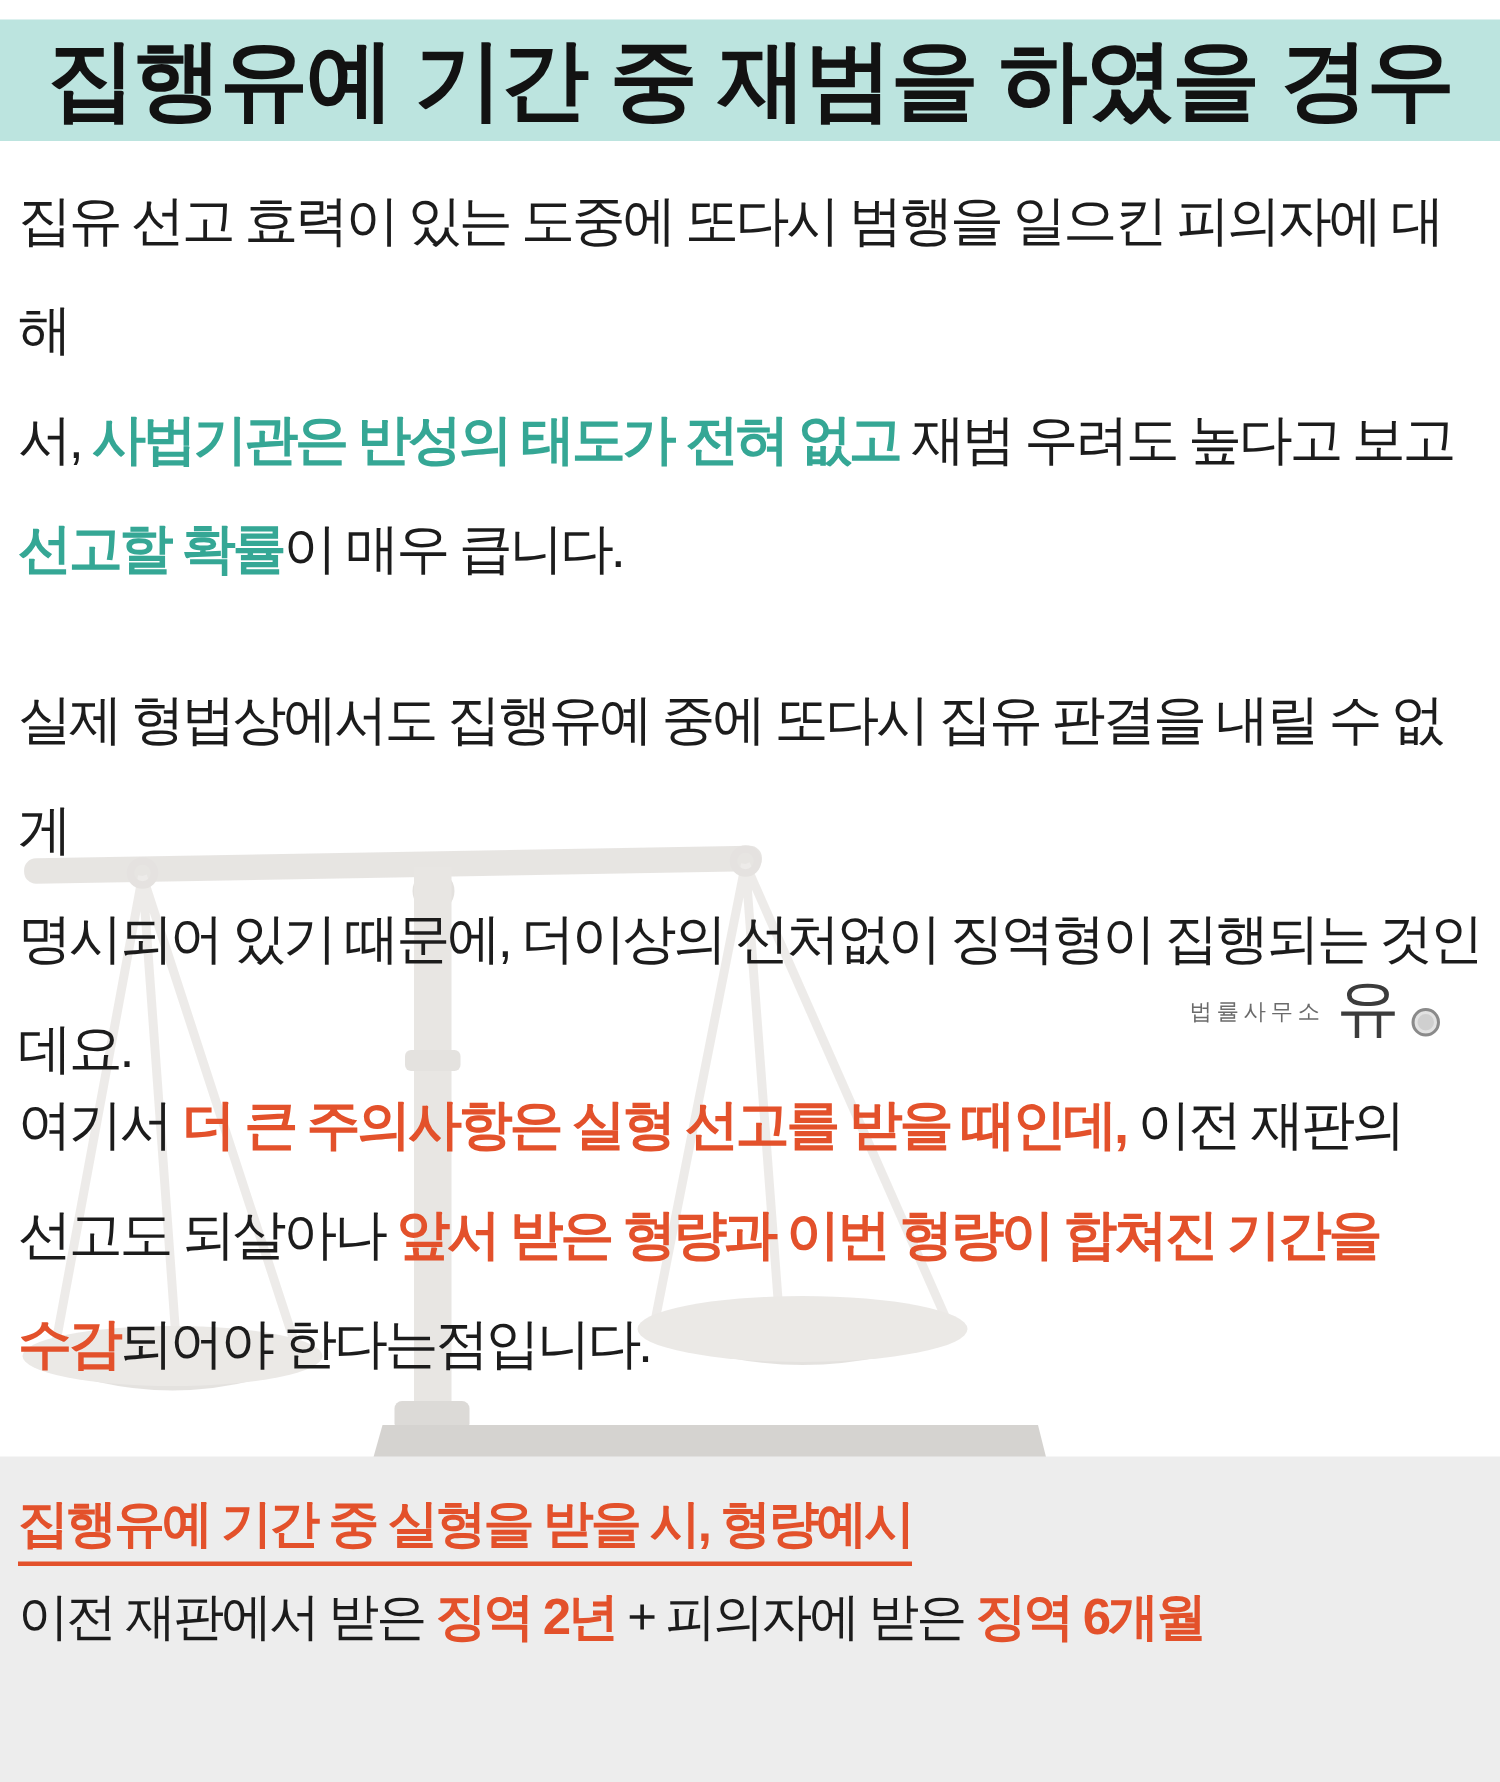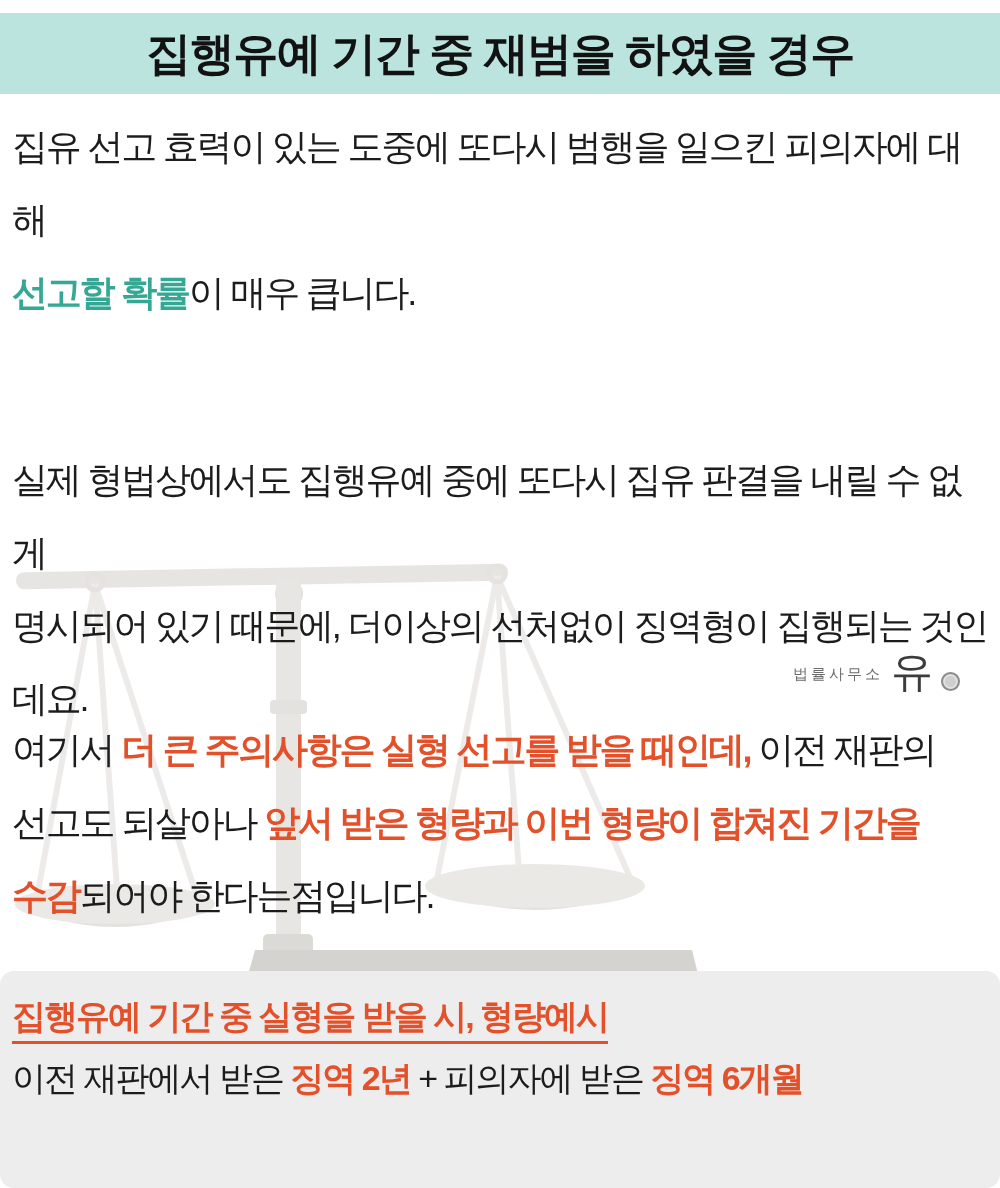--- a/index.html
+++ b/index.html
@@ -7,21 +7,21 @@
     position:relative; width:1000px; height:1188px; background:#fff;
     overflow:hidden; font-family:"Liberation Sans","DejaVu Sans",sans-serif;
   }
   
   .header{
     position:absolute; top:13px; left:0; right:0; height:81px;
     background:var(--header_bg); display:flex; align-items:center; justify-content:center;
     z-index:2;
   }
   .header h1{
-    margin:0; font-size:45px; font-weight:800; letter-spacing:-1.5px;
+    margin:0; font-size:59px; font-weight:800; letter-spacing:-1.5px;
     color:var(--title_text);
   }
   
   .watermark{
     position:absolute; left:0; top:552px; width:700px; height:430px;
     opacity:.30; z-index:0; pointer-events:none;
   }
   
   .para{
     position:absolute; left:12px; right:12px; z-index:2;
@@ -50,21 +50,21 @@
   }
   .logo-seal{
     width:15px; height:15px; border-radius:50%;
     border:2px solid #8a8a8a; background:#cfcfcf;
     display:inline-block; margin-bottom:2px;
     box-shadow:inset 0 0 0 2px #e2e2e2;
   }
   
   .panel{
     position:absolute; left:0; right:0; top:971px; height:217px;
-    background:var(--panel_bg); z-index:3;border-radius:14px;
+    background:var(--panel_bg); z-index:3;
   }
   .panel-lines{
     position:absolute; top:14px; left:12px; right:12px;
     font-size:34px; line-height:62px; letter-spacing:-2px;
   }
   .panel-lines .line{height:62px;}
 </style>
 </head>
 <body>
 
@@ -94,20 +94,21 @@
     <rect x="263" y="382" width="50" height="20" rx="5" fill="#8d867e"></rect>
     <path d="M255 398 L692 398 L700 430 L246 430 Z" fill="#766f67"></path>
   </svg>
 
   <header class="header">
     <h1>집행유예 기간 중 재범을 하였을 경우</h1>
   </header>
 
   <div class="para p1">
       <div class="line"><span class="seg seg-plain">집유 선고 효력이 있는 도중에 또다시 범행을 일으킨 피의자에 대해</span></div>
+      <div class="line"><span class="seg seg-plain">서, </span><span class="seg seg-teal">사법기관은 반성의 태도가 전혀 없고</span><span class="seg seg-plain"> 재범 우려도 높다고 보고</span></div>
       <div class="line"><span class="seg seg-teal">선고할 확률</span><span class="seg seg-plain">이 매우 큽니다.</span></div>
     </div>
   <div class="para p2">
       <div class="line"><span class="seg seg-plain">실제 형법상에서도 집행유예 중에 또다시 집유 판결을 내릴 수 없게</span></div>
       <div class="line"><span class="seg seg-plain">명시되어 있기 때문에, 더이상의 선처없이 징역형이 집행되는 것인</span></div>
       <div class="line"><span class="seg seg-plain">데요.</span></div>
     </div>
   <div class="para p3">
       <div class="line"><span class="seg seg-plain">여기서 </span><span class="seg seg-orange">더 큰 주의사항은 실형 선고를 받을 때인데,</span><span class="seg seg-plain"> 이전 재판의</span></div>
       <div class="line"><span class="seg seg-plain">선고도 되살아나 </span><span class="seg seg-orange">앞서 받은 형량과 이번 형량이 합쳐진 기간을</span></div>

